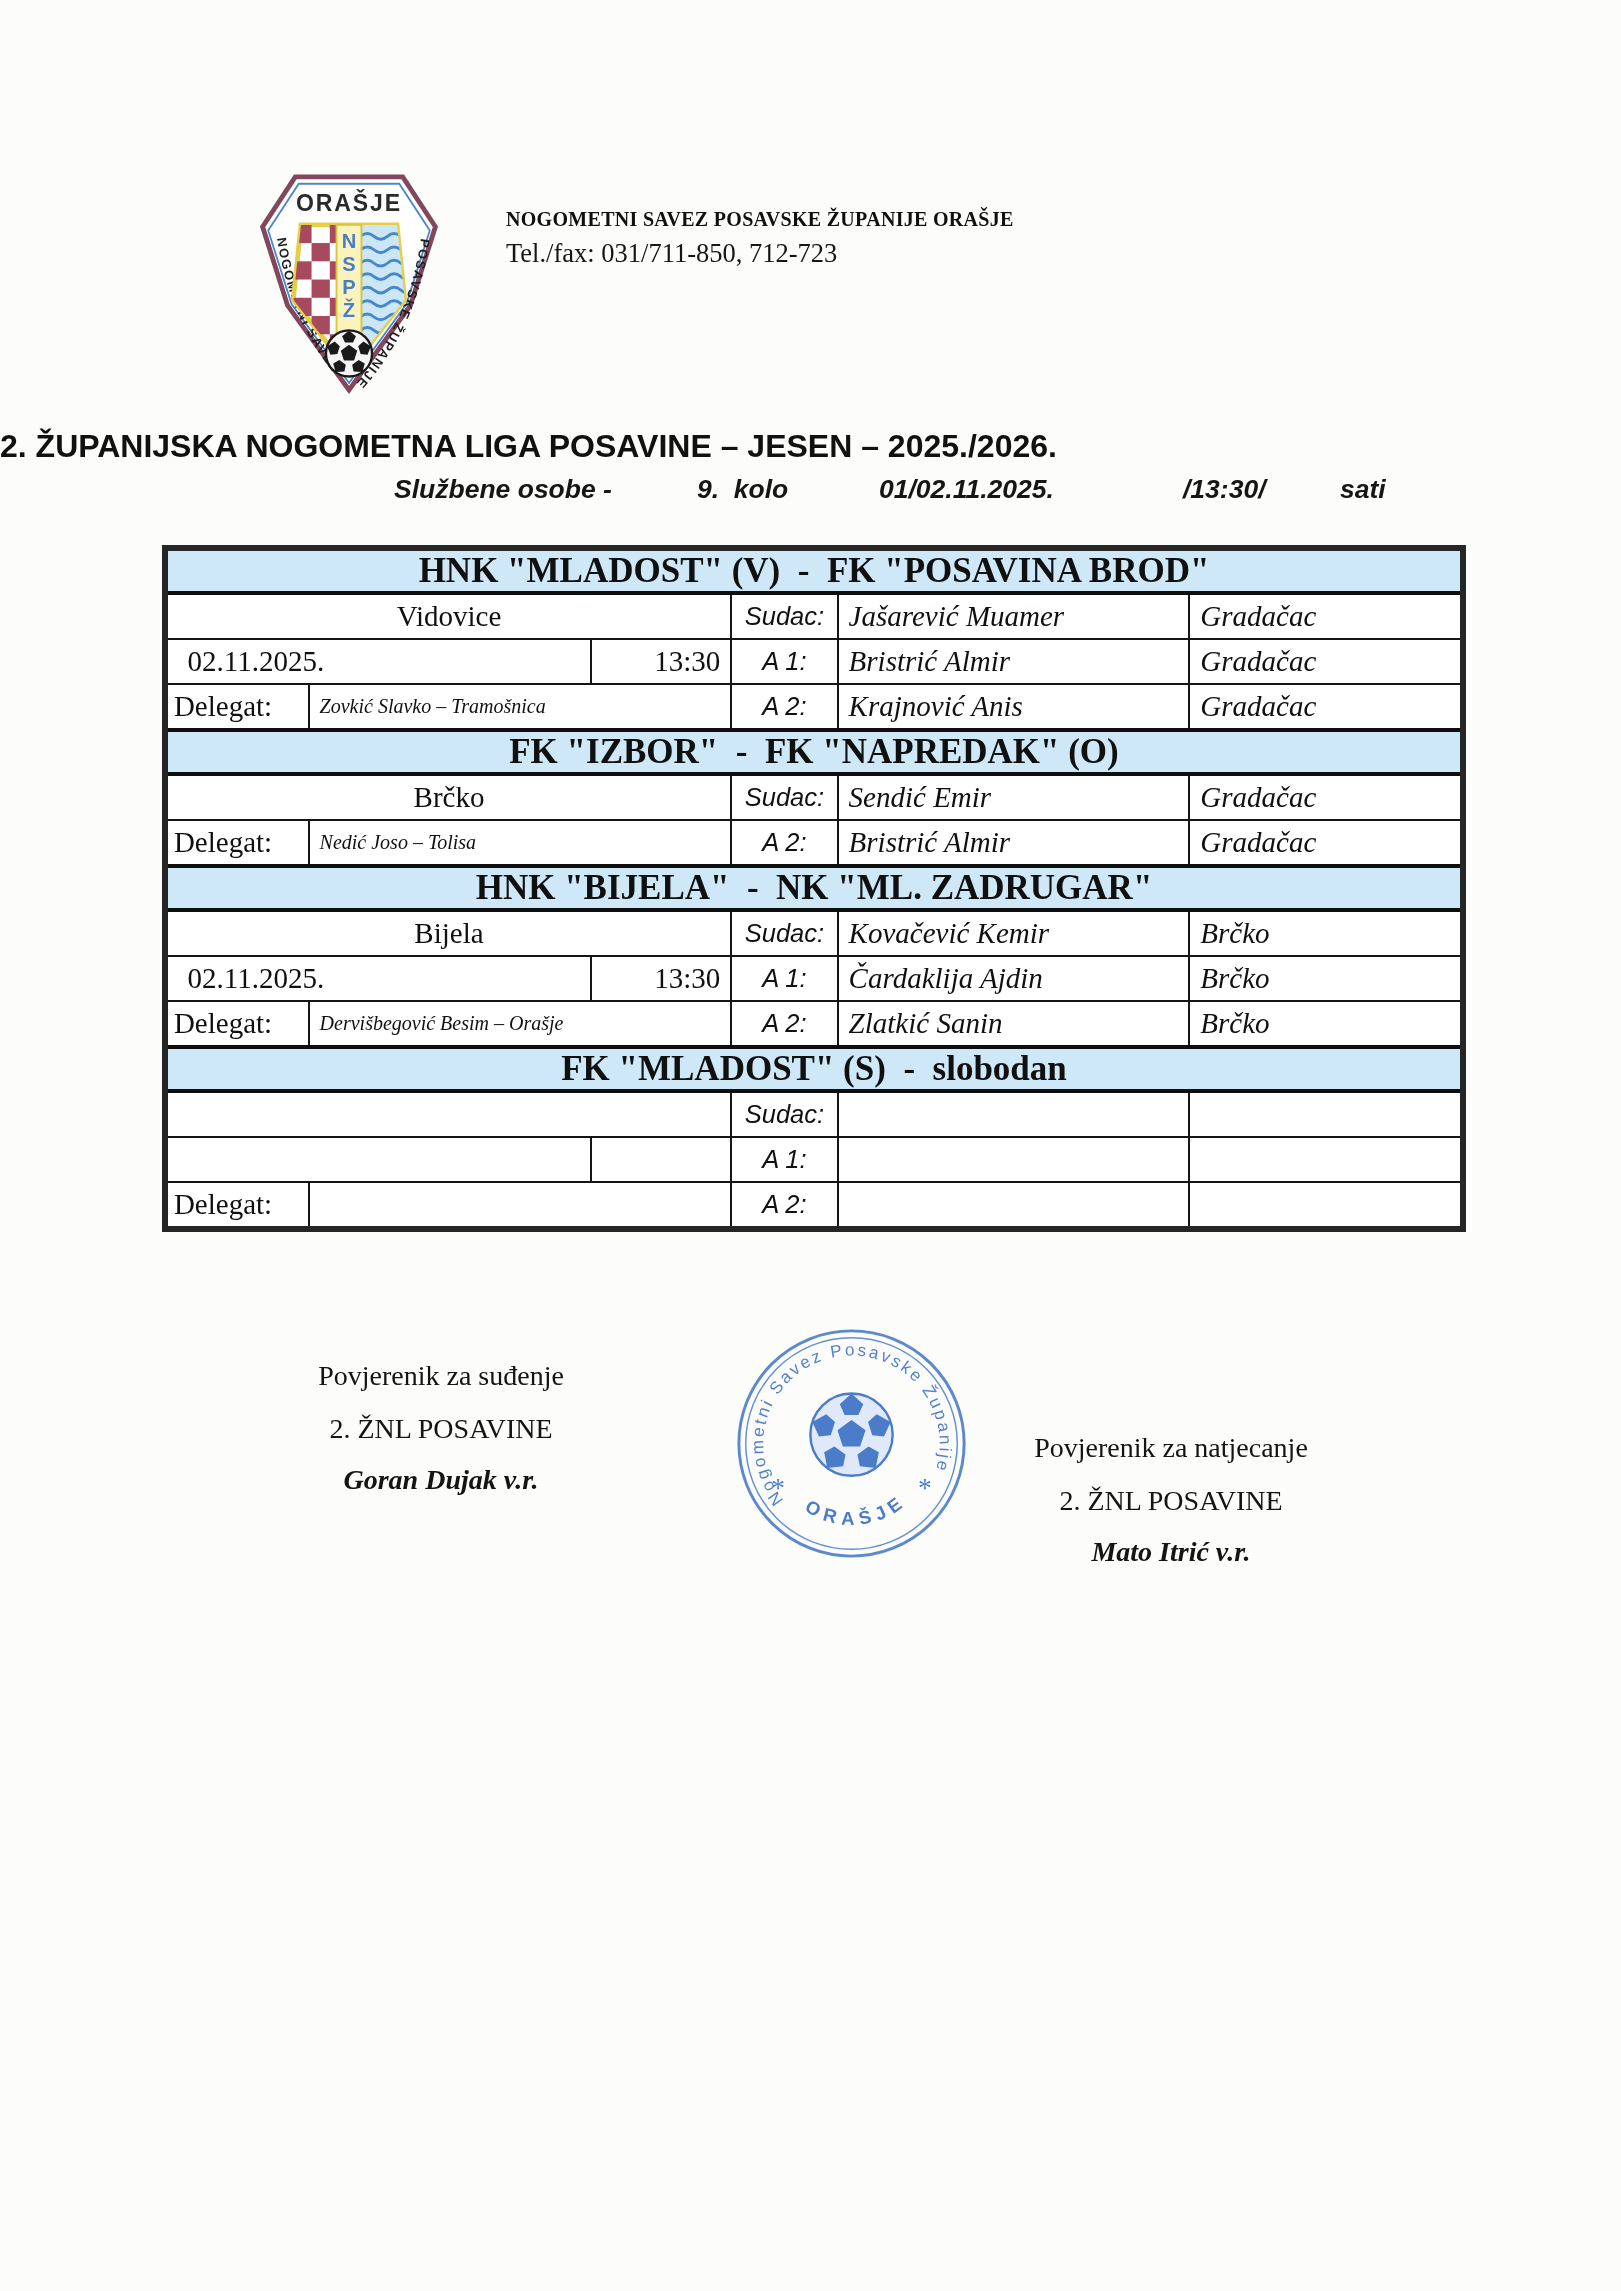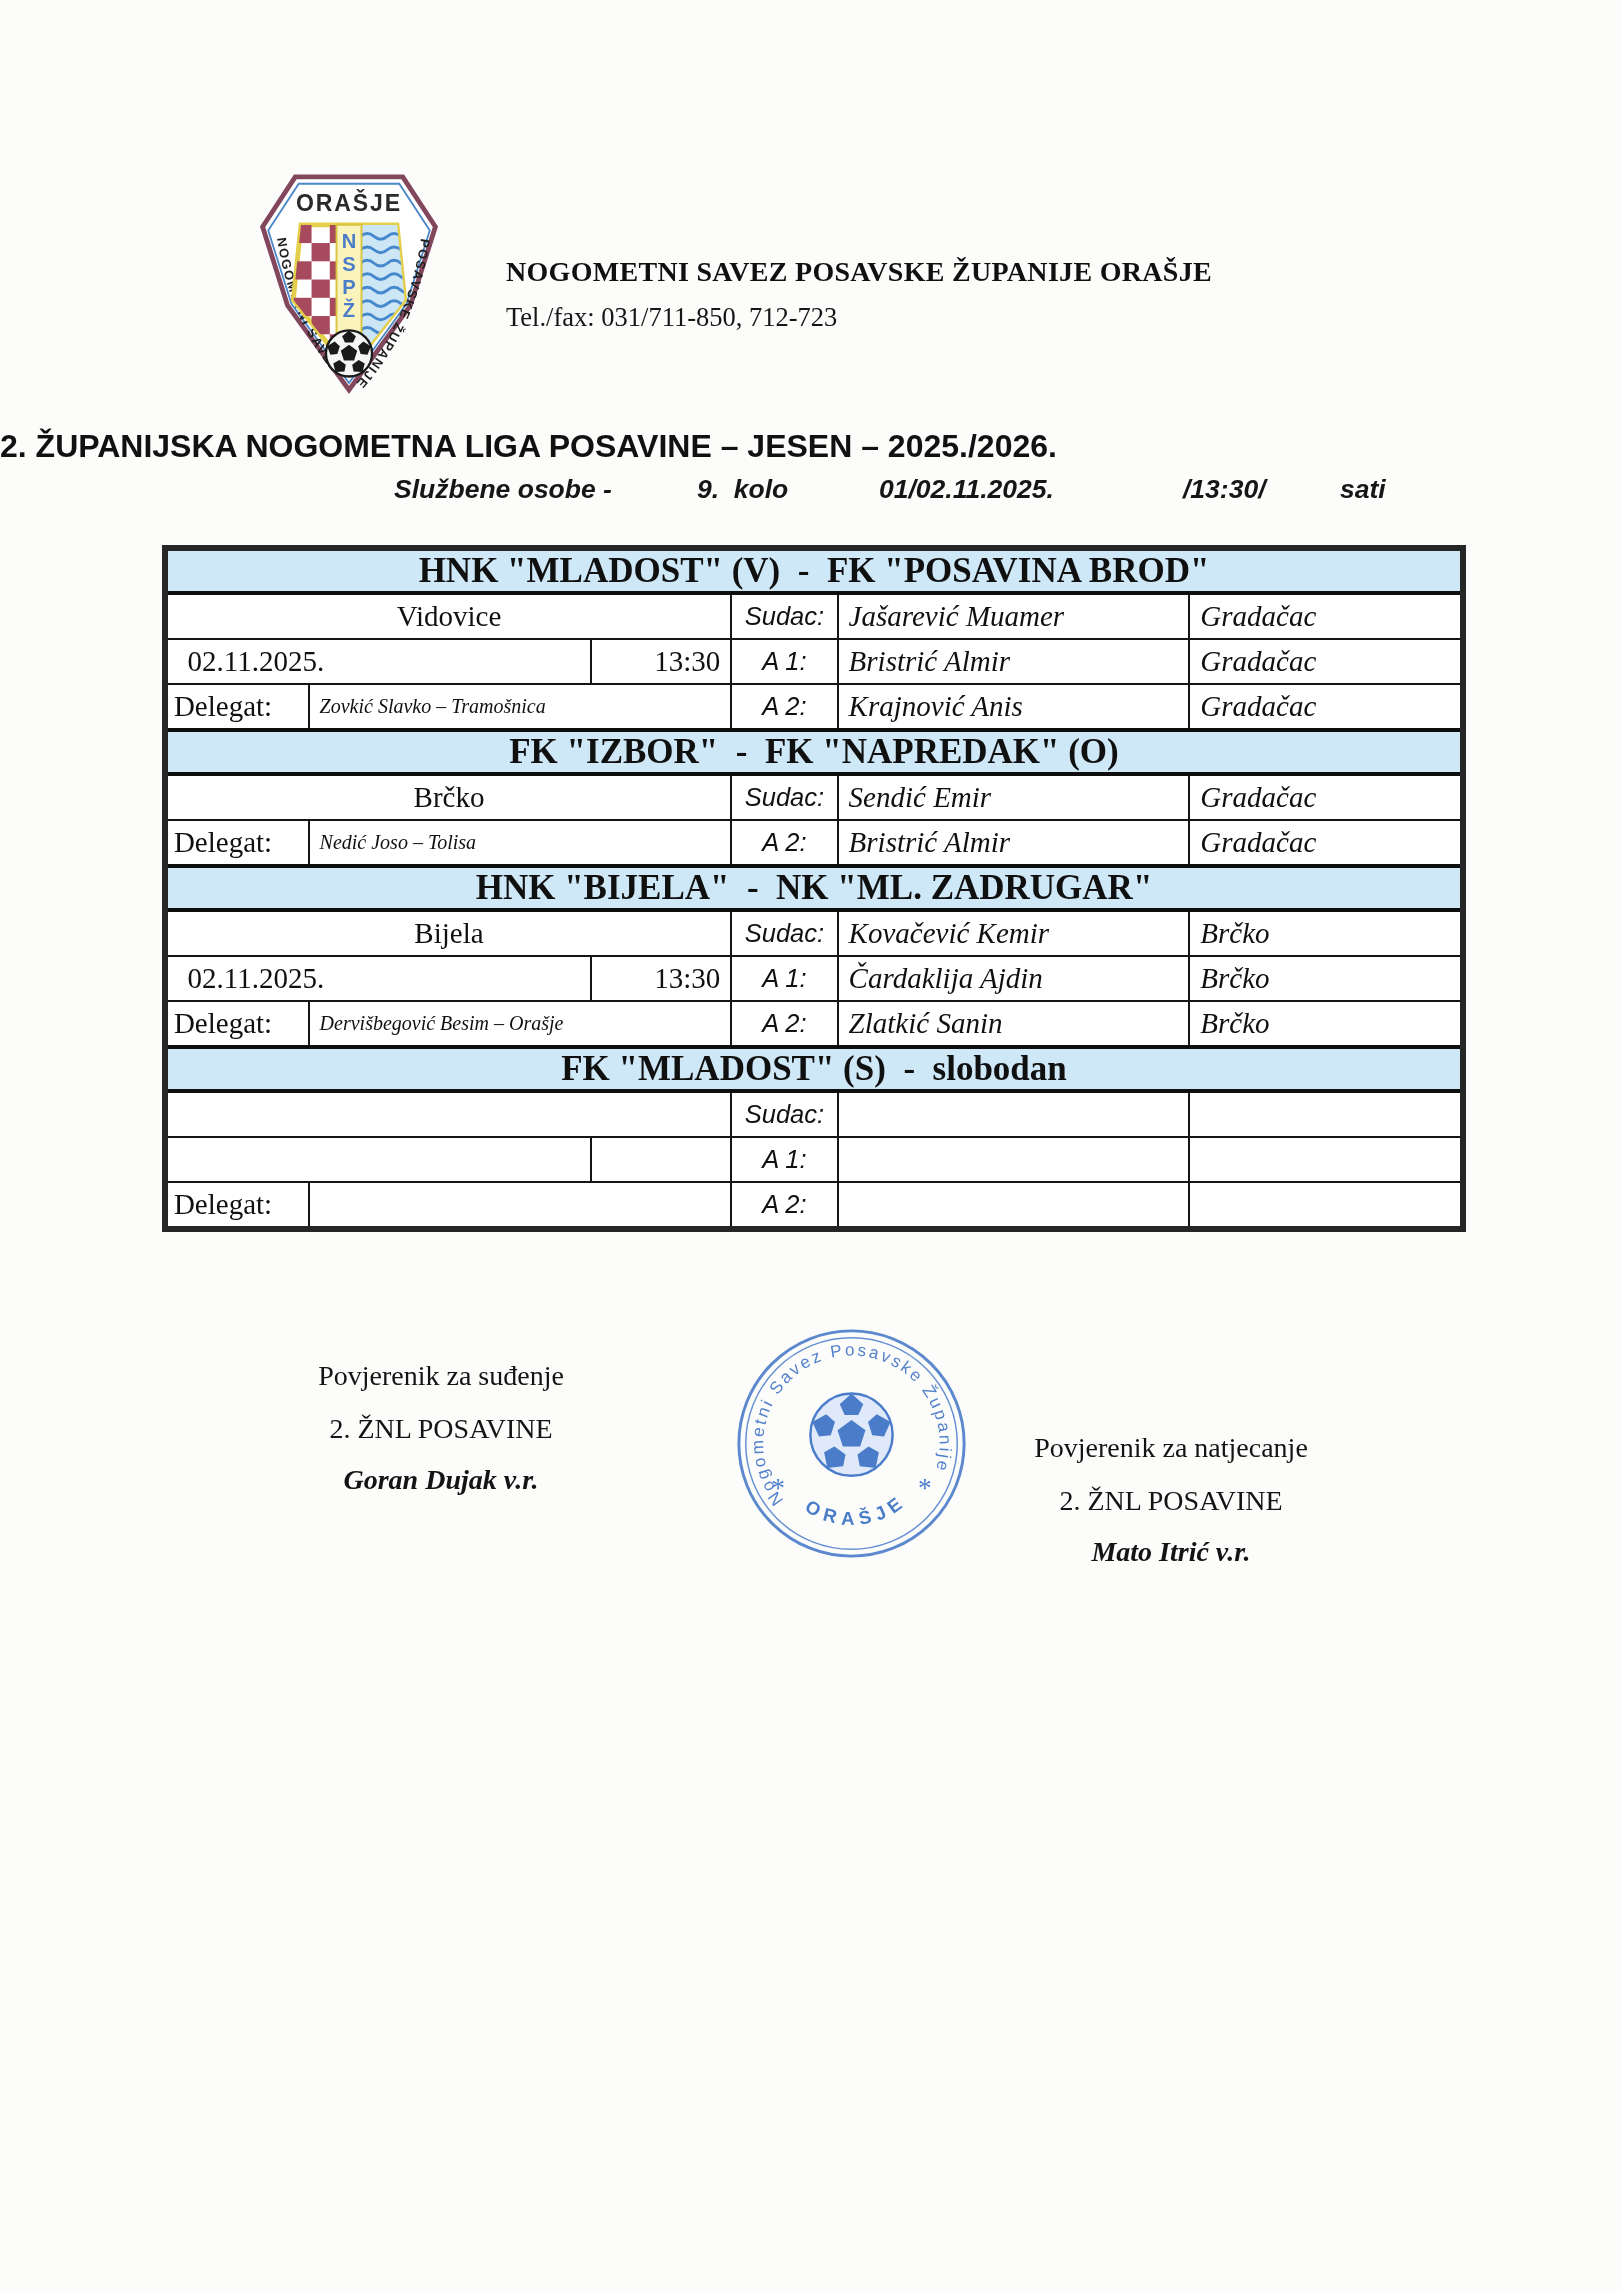--- a/index.html
+++ b/index.html
@@ -7,22 +7,22 @@
     width:1621px;height:2292px;
     background:#fcfcfb;
     position:relative;
     font-family:"Liberation Serif",serif;
     color:#141414;
     overflow:hidden;
   }
   
   .logo{position:absolute;left:253px;top:167px;width:192px;height:227px;}
   .org-block{position:absolute;left:506px;top:208px;}
-  .org-name{font-weight:bold;font-size:28px;letter-spacing:0.3px;color:#101010;margin-top:48px;}
-  .org-tel{font-size:26.5px;margin-top:14px;color:#161616;}
+  .org-name{font-weight:bold;font-size:20px;letter-spacing:0.3px;color:#101010;}
+  .org-tel{font-size:26.5px;margin-top:7px;color:#161616;}
   
   .doc-title{
     position:absolute;left:0;top:428px;width:100%;
     font-family:"Liberation Sans",sans-serif;
     font-weight:bold;font-size:32px;color:#111;
   }
   .doc-subtitle{position:absolute;left:0;top:474px;width:100%;height:39px;
     font-family:"Liberation Sans",sans-serif;font-weight:bold;font-style:italic;
     font-size:26.5px;color:#161616;}
   .doc-subtitle span{position:absolute;white-space:pre;}

